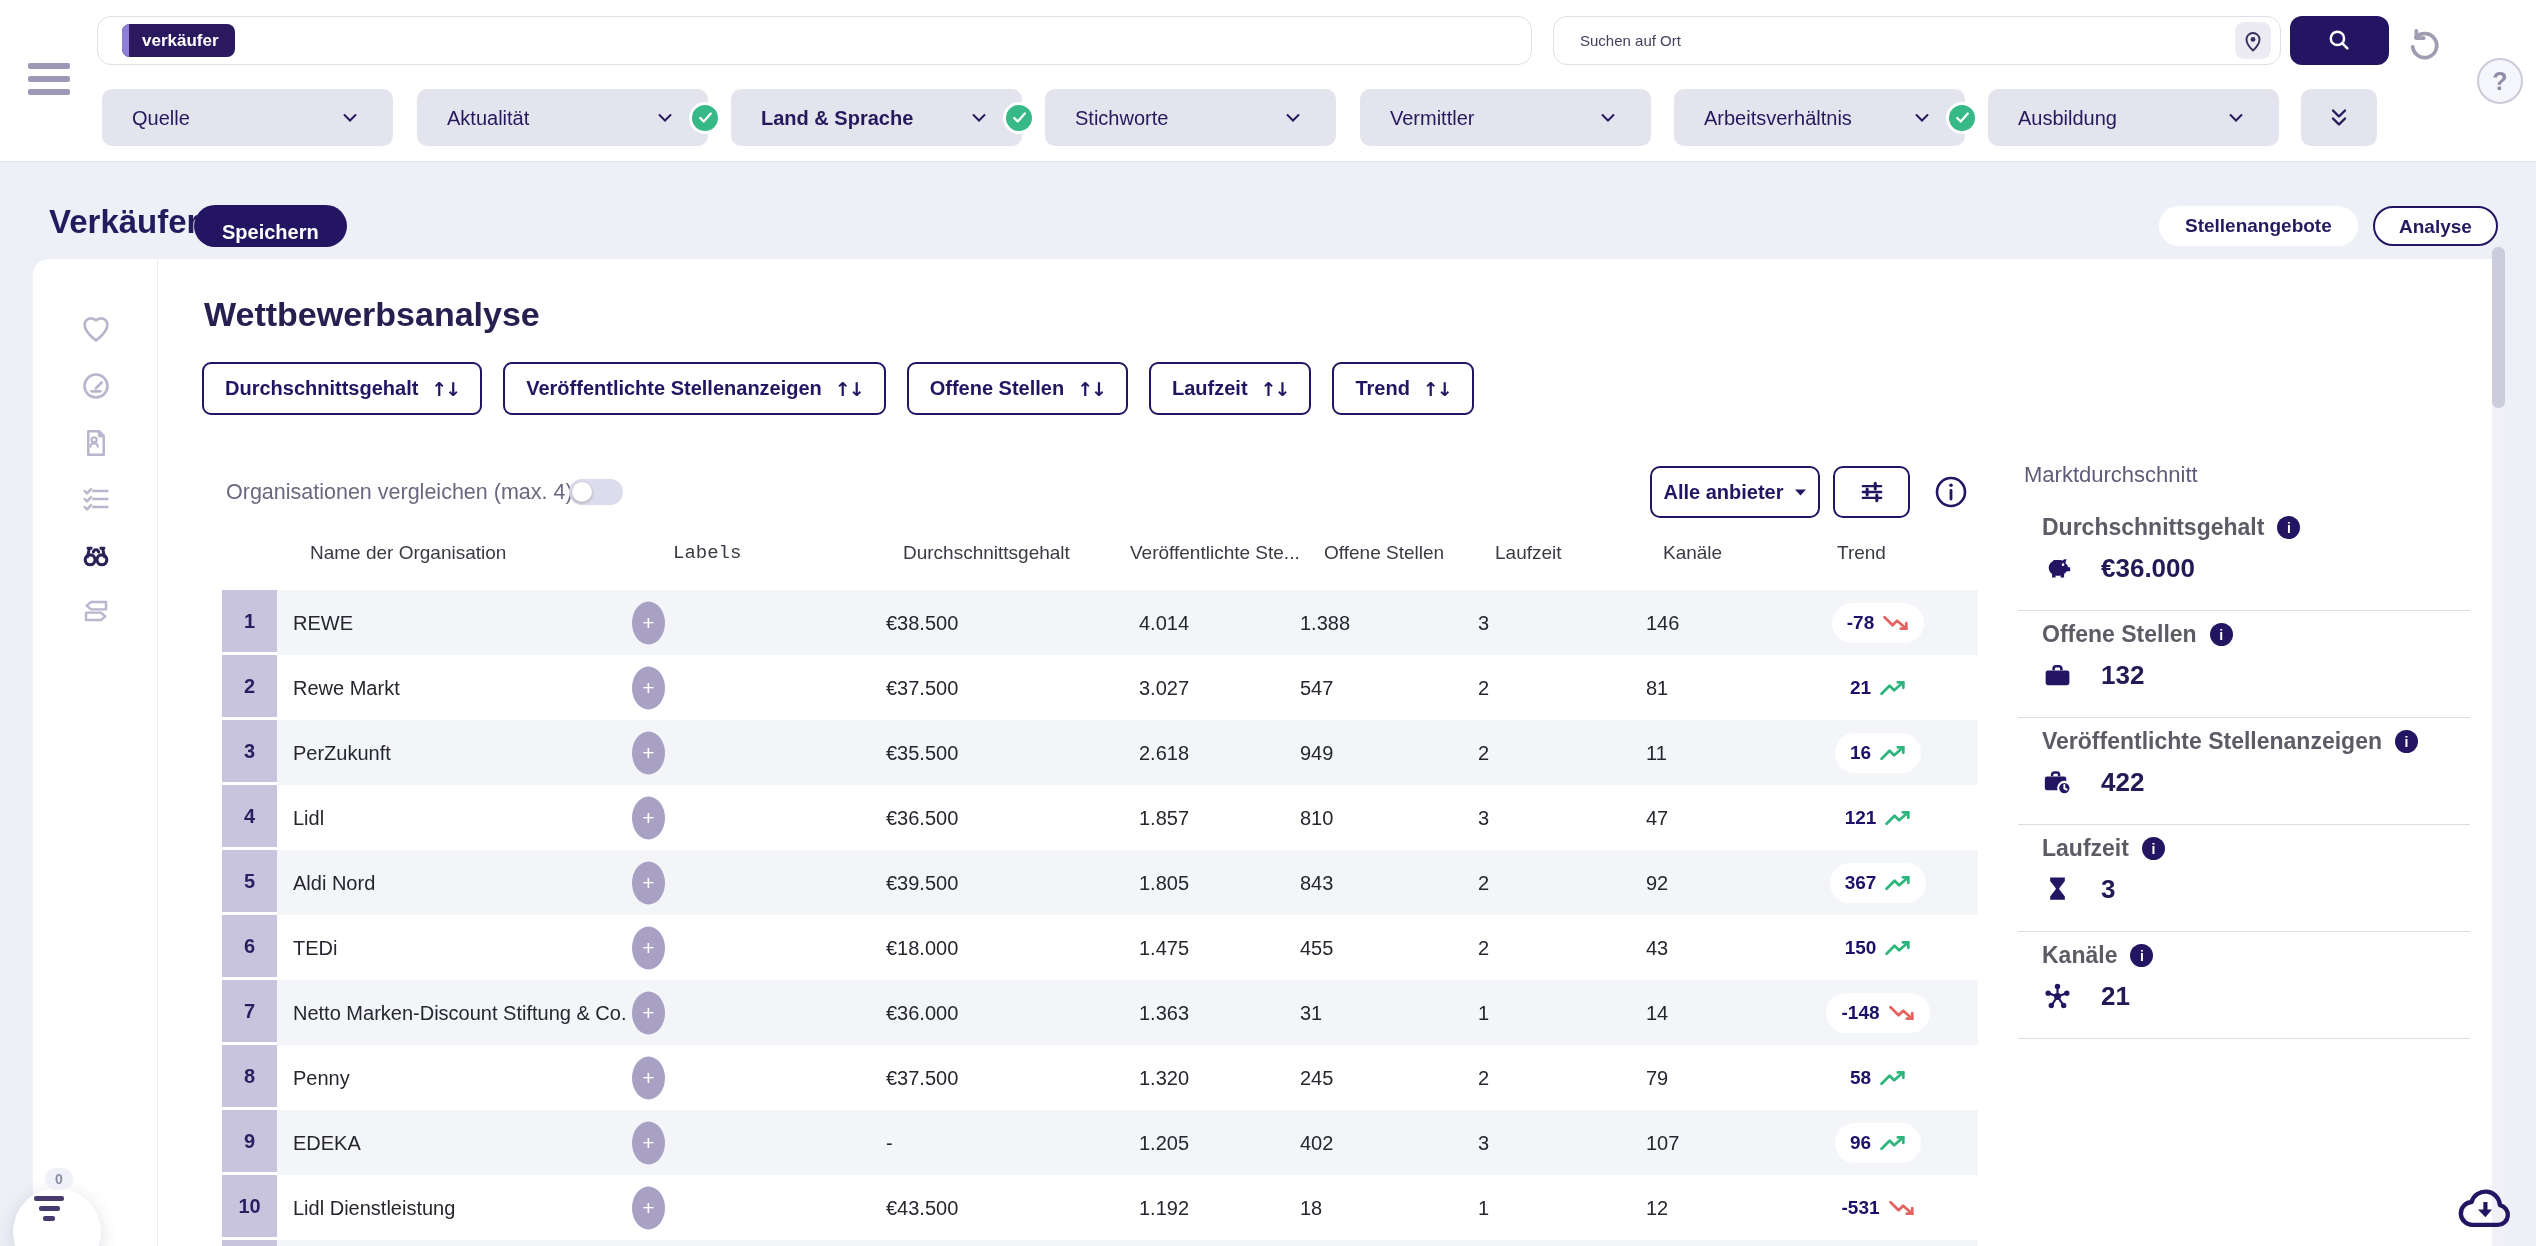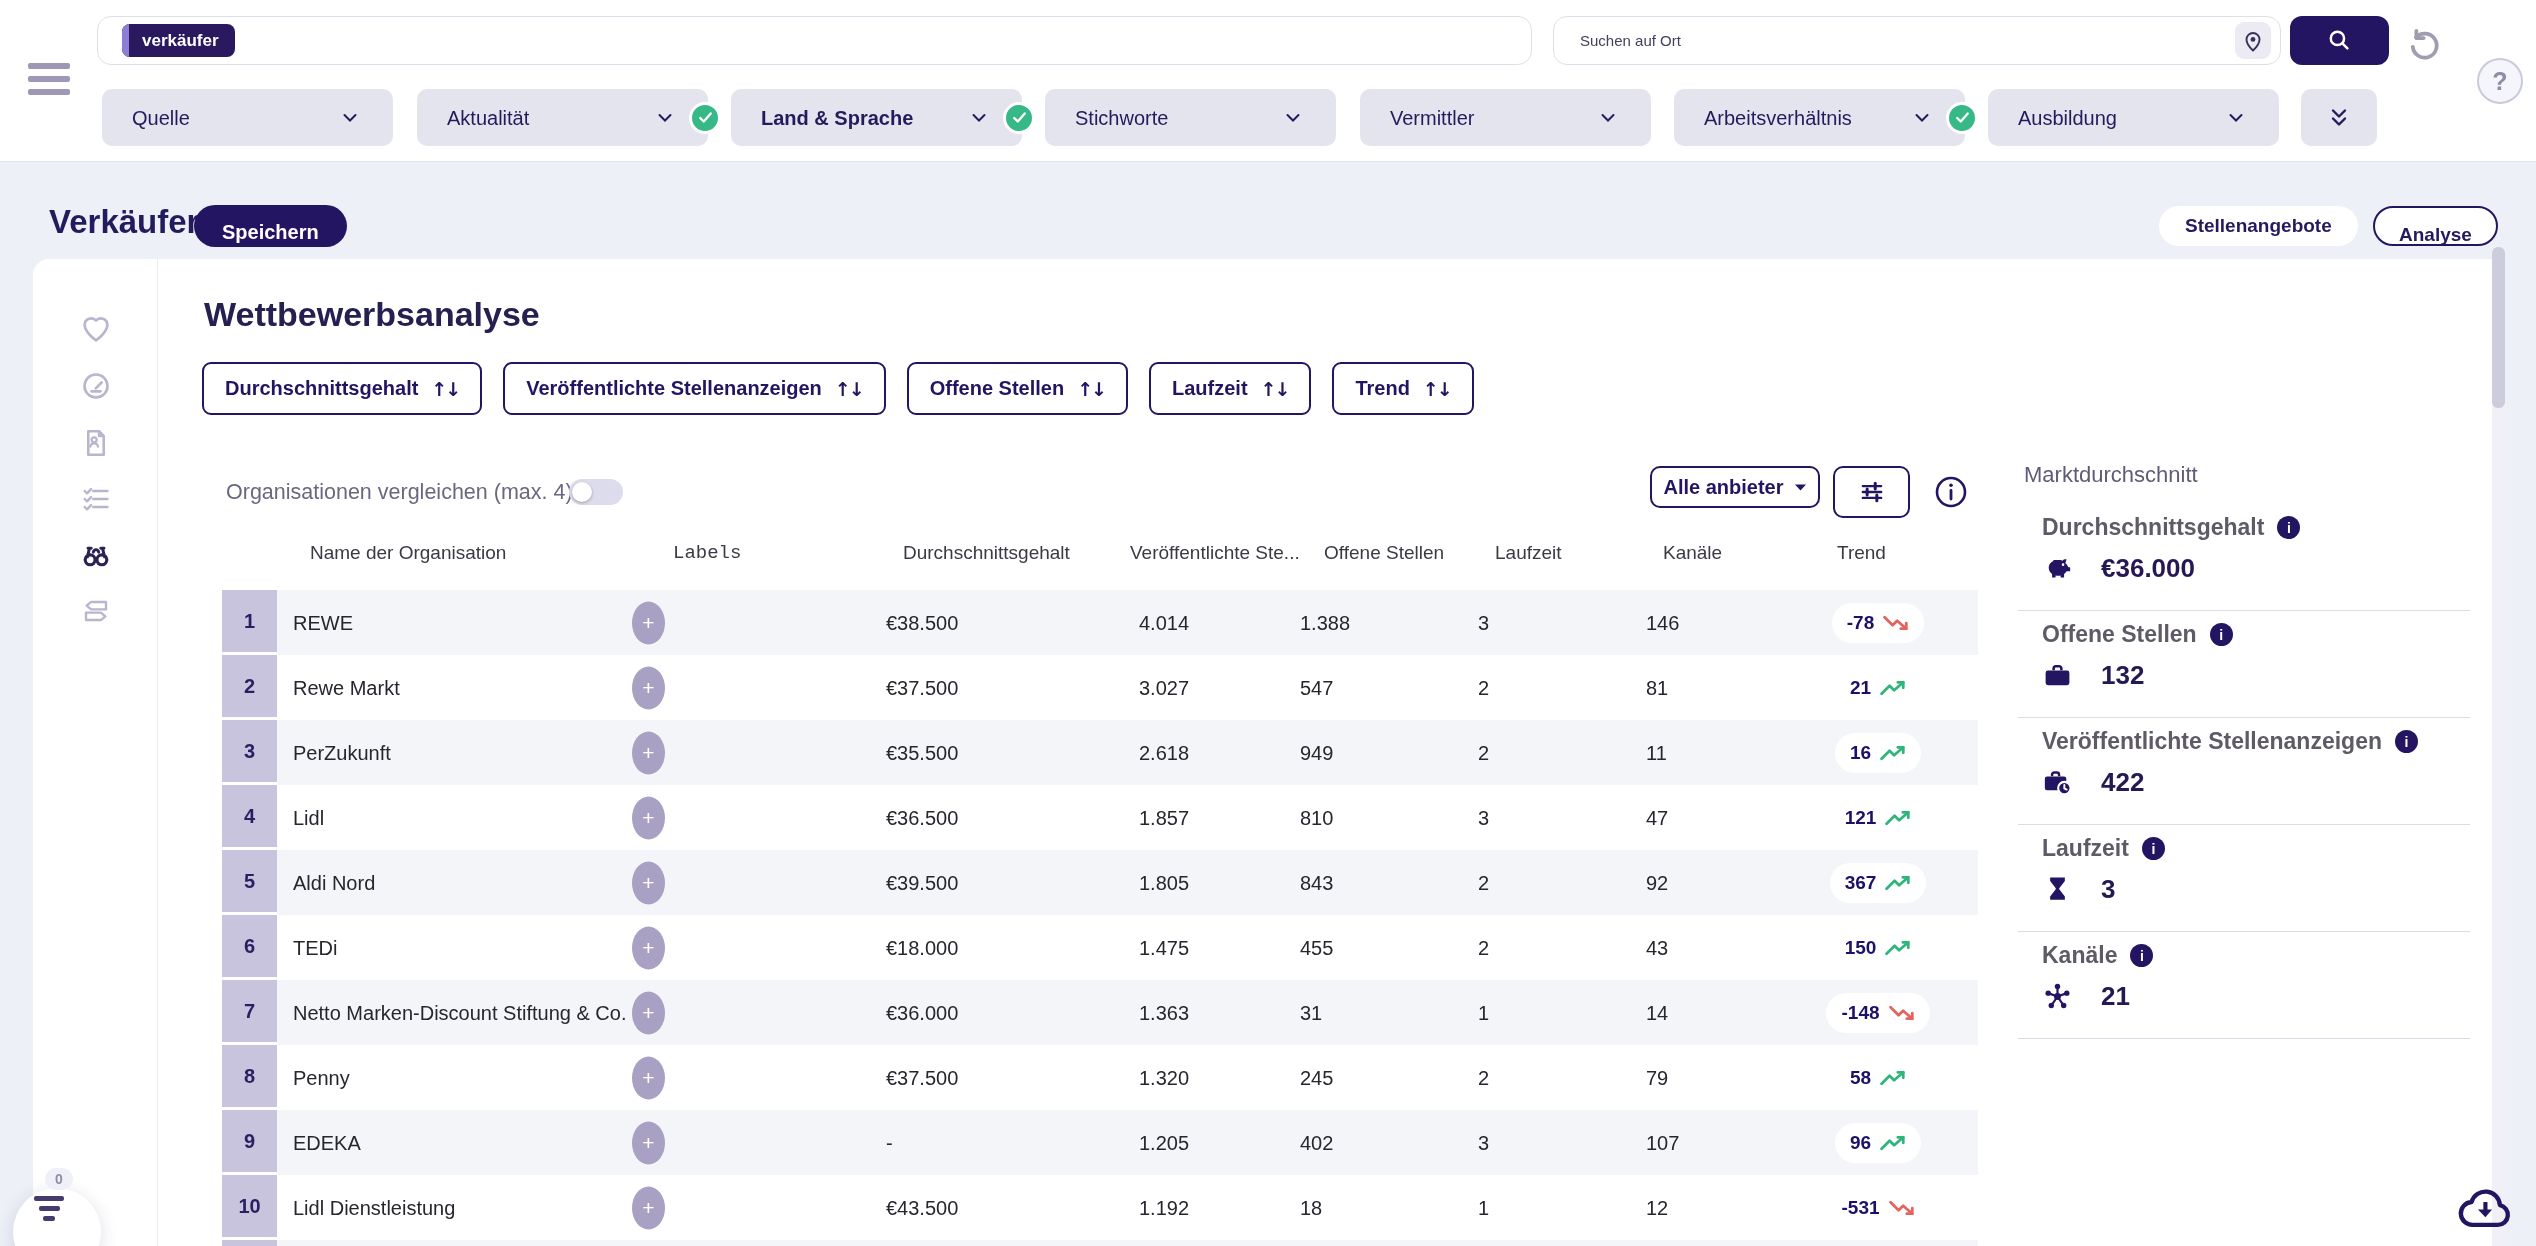--- a/index.html
+++ b/index.html
@@ -27,37 +27,37 @@
   .filter-pill .chev{position:absolute;right:36px;top:50%;transform:translateY(-50%);}
   .filter-pill .chev path{stroke:#241a5c;stroke-width:2;fill:none;stroke-linecap:round;}
   .check-badge{position:absolute;right:-13px;top:50%;transform:translateY(-50%);width:26px;height:26px;border-radius:50%;background:#36b987;border:3px solid #fff;display:flex;align-items:center;justify-content:center;}
   .check-badge svg path{stroke:#fff;stroke-width:2.6;fill:none;stroke-linecap:round;stroke-linejoin:round;}
   .more-filters-btn{position:absolute;left:2301px;top:89px;width:76px;height:57px;background:#e4e4ef;border:none;border-radius:10px;display:flex;align-items:center;justify-content:center;cursor:pointer;}
   .more-filters-btn svg path{stroke:#241a5c;stroke-width:2.4;fill:none;stroke-linecap:round;stroke-linejoin:round;}
   
   .page-title{position:absolute;left:49px;top:203px;font-size:33px;font-weight:bold;color:#241a5e;}
   .save-btn{position:absolute;left:194px;top:205px;height:42px;border:none;border-radius:21px;background:#241562;color:#fff;font-weight:bold;font-size:20px;padding:16px 28px;cursor:pointer;}
   .tab-jobs{position:absolute;left:2159px;top:206px;height:40px;border:none;border-radius:20px;background:#fff;color:#241a5e;font-weight:bold;font-size:19px;padding:0 26px;cursor:pointer;}
-  .tab-analyse{position:absolute;left:2373px;top:206px;height:40px;border:2.5px solid #241562;border-radius:20px;background:#fff;color:#241a5e;font-weight:bold;font-size:19px;padding:16px 24px;cursor:pointer;box-sizing:border-box;}
+  .tab-analyse{position:absolute;left:2373px;top:206px;height:40px;border:2.5px solid #241562;border-radius:20px;background:#fff;color:#241a5e;font-weight:bold;font-size:19px;padding:8px 24px;cursor:pointer;box-sizing:border-box;}
   
   .card{position:absolute;left:33px;top:259px;width:2472px;height:987px;background:#fff;border-radius:16px 16px 0 0;}
   .rail-divider{position:absolute;left:124px;top:0;bottom:0;width:1px;background:#ebebf3;}
   .side-item{position:absolute;left:47px;width:32px;height:32px;cursor:pointer;color:#b9b5cd;}
   .side-item.active{color:#2c2156;}
   .side-item svg{width:32px;height:32px;}
   .analysis-heading{position:absolute;left:171px;top:36px;font-size:34px;font-weight:bold;color:#262051;}
   .sort-row{position:absolute;left:169px;top:103px;display:flex;gap:21px;}
   .sort-btn{display:inline-flex;align-items:center;gap:13px;height:53px;border:2px solid #241562;border-radius:9px;background:#fff;color:#241562;font-weight:bold;font-size:20px;padding:0 21px;cursor:pointer;font-family:inherit;}
   .sb-arrows{font-family:"DejaVu Sans",sans-serif;font-size:19px;letter-spacing:-2px;font-weight:bold;}
   
   .compare-row{position:absolute;left:0;top:207px;width:2472px;height:52px;}
   .compare-label{position:absolute;left:193px;top:50%;transform:translateY(-50%);font-size:21.5px;color:#6b677f;}
   .toggle{position:absolute;left:536px;top:13px;width:54px;height:26px;border-radius:13px;background:#dcdcec;cursor:pointer;}
   .toggle .knob{position:absolute;left:3px;top:3px;width:20px;height:20px;border-radius:50%;background:#fff;box-shadow:0 1px 3px rgba(0,0,0,.3);}
-  .provider-btn{position:absolute;left:1617px;top:0;width:170px;height:42px;border:2px solid #241562;border-radius:10px;background:#fff;color:#241562;font-weight:bold;font-size:20px;display:flex;align-items:center;justify-content:center;gap:10px;cursor:pointer;box-sizing:border-box;font-family:inherit;}
+  .provider-btn{position:absolute;left:1617px;top:0;width:170px;height:52px;border:2px solid #241562;border-radius:10px;background:#fff;color:#241562;font-weight:bold;font-size:20px;display:flex;align-items:center;justify-content:center;gap:10px;cursor:pointer;box-sizing:border-box;font-family:inherit;}
   .sliders-btn{position:absolute;left:1800px;top:0;width:77px;height:52px;border:2px solid #241562;border-radius:10px;background:#fff;display:flex;align-items:center;justify-content:center;cursor:pointer;box-sizing:border-box;}
   .info-outline{position:absolute;left:1901px;top:9px;width:34px;height:34px;cursor:pointer;}
   
   .analysis-table{position:absolute;left:189px;top:283px;width:1756px;}
   .thead{position:relative;height:28px;}
   .th{position:absolute;top:0;font-size:19px;color:#3a3a44;white-space:nowrap;margin-left:17px;}
   .th:nth-child(1){left:71px;}  .th:nth-child(2){left:434px;font-family:Liberation Mono, monospace;}
   .th:nth-child(3){left:664px;} .th:nth-child(4){left:891px;}
   .th:nth-child(5){left:1085px;}.th:nth-child(6){left:1256px;}
   .th:nth-child(7){left:1424px;}.th:nth-child(8){left:1598px;}

